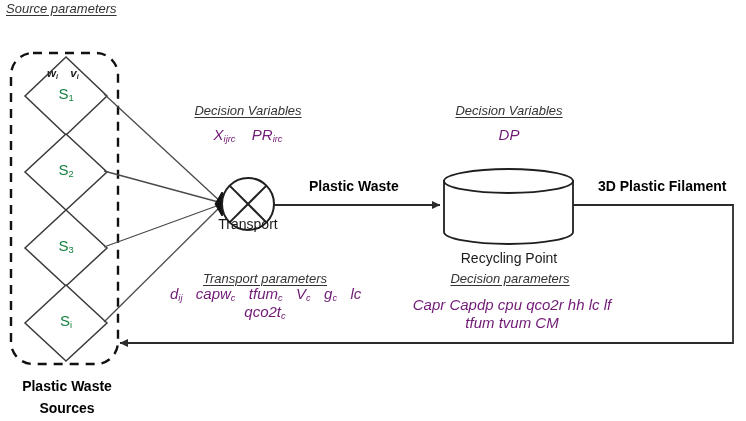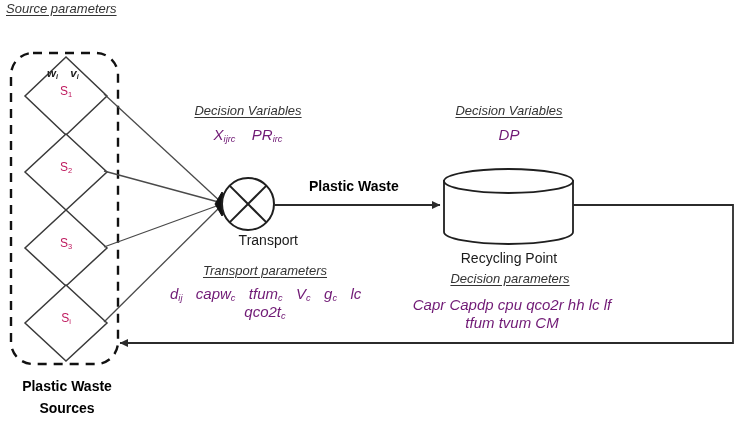--- a/index.html
+++ b/index.html
@@ -10,21 +10,21 @@
   }
   #canvas{position:absolute;left:0;top:0;width:746px;height:421px;}
   svg.layer{position:absolute;left:0;top:0;width:746px;height:421px;pointer-events:none;}
   .lbl{position:absolute;white-space:nowrap;line-height:1.15;}
   .hdr{
     font-style:italic;font-size:13px;text-decoration:underline;
     text-underline-offset:2px;color:#333;
   }
   .param{font-style:italic;font-size:15px;color:#701a75;}
   .bold{font-weight:bold;font-size:14px;color:#000000;}
-  .plain{font-size:12px;color:#be185d;}
+  .plain{font-size:15px;color:#15803d;}
   .node-lbl{font-size:14px;}
   .wv{font-style:italic;font-weight:bold;font-size:11.5px;color:#222;}
   sub{font-size:.62em;vertical-align:-.22em;}
   .ctr{text-align:center;}
 </style>
 </head>
 <body>
 
 <div id="canvas">
 
@@ -98,23 +98,23 @@
   <div class="lbl bold ctr" style="left:2px;top:378px;width:130px;">Plastic Waste</div>
   <div class="lbl bold ctr" style="left:2px;top:400px;width:130px;">Sources</div>
 
   <div class="lbl hdr ctr" style="left:178px;top:104px;width:140px;">Decision Variables</div>
   <div class="lbl param ctr" style="left:178px;top:126px;width:140px;">
     <span>X</span><sub>ijrc</sub>
     <span style="display:inline-block;width:8px;"></span>
     <span>PR</span><sub>irc</sub>
   </div>
 
-  <div class="lbl node-lbl ctr" style="left:198px;top:232px;width:100px;text-align:right;">Transport</div>
+  <div class="lbl node-lbl ctr" style="left:198px;top:216px;width:100px;">Transport</div>
 
-  <div class="lbl hdr ctr" style="left:185px;top:264px;width:160px;">Transport parameters</div>
+  <div class="lbl hdr ctr" style="left:185px;top:272px;width:160px;">Transport parameters</div>
   <div class="lbl param ctr" style="left:170px;top:285px;width:190px;">
     <span><span>d</span><sub>ij</sub></span>
     <span style="display:inline-block;width:5px;"></span>
     <span><span>capw</span><sub>c</sub></span>
     <span style="display:inline-block;width:5px;"></span>
     <span><span>tfum</span><sub>c</sub></span>
     <span style="display:inline-block;width:5px;"></span>
     <span><span>V</span><sub>c</sub></span>
     <span style="display:inline-block;width:5px;"></span>
     <span><span>g</span><sub>c</sub></span>
@@ -128,14 +128,15 @@
   <div class="lbl hdr ctr" style="left:438px;top:104px;width:142px;">Decision Variables</div>
   <div class="lbl node-lbl ctr" style="left:438px;top:250px;width:142px;">Recycling Point</div>
 
   <div class="lbl param ctr" style="left:438px;top:126px;width:142px;">DP</div>
 
   <div class="lbl hdr ctr" style="left:430px;top:272px;width:160px;">Decision parameters</div>
   <div class="lbl param ctr" style="left:412px;top:296px;width:200px;">Capr Capdp cpu qco2r hh  lc  lf</div>
   <div class="lbl param ctr" style="left:412px;top:314px;width:200px;">tfum  tvum  CM</div>
 
   <div class="lbl bold" style="left:309px;top:178px;">Plastic Waste</div>
+  <div class="lbl bold" style="left:598px;top:178px;">3D Plastic Filament</div>
 
 </div>
 
 </body></html>

